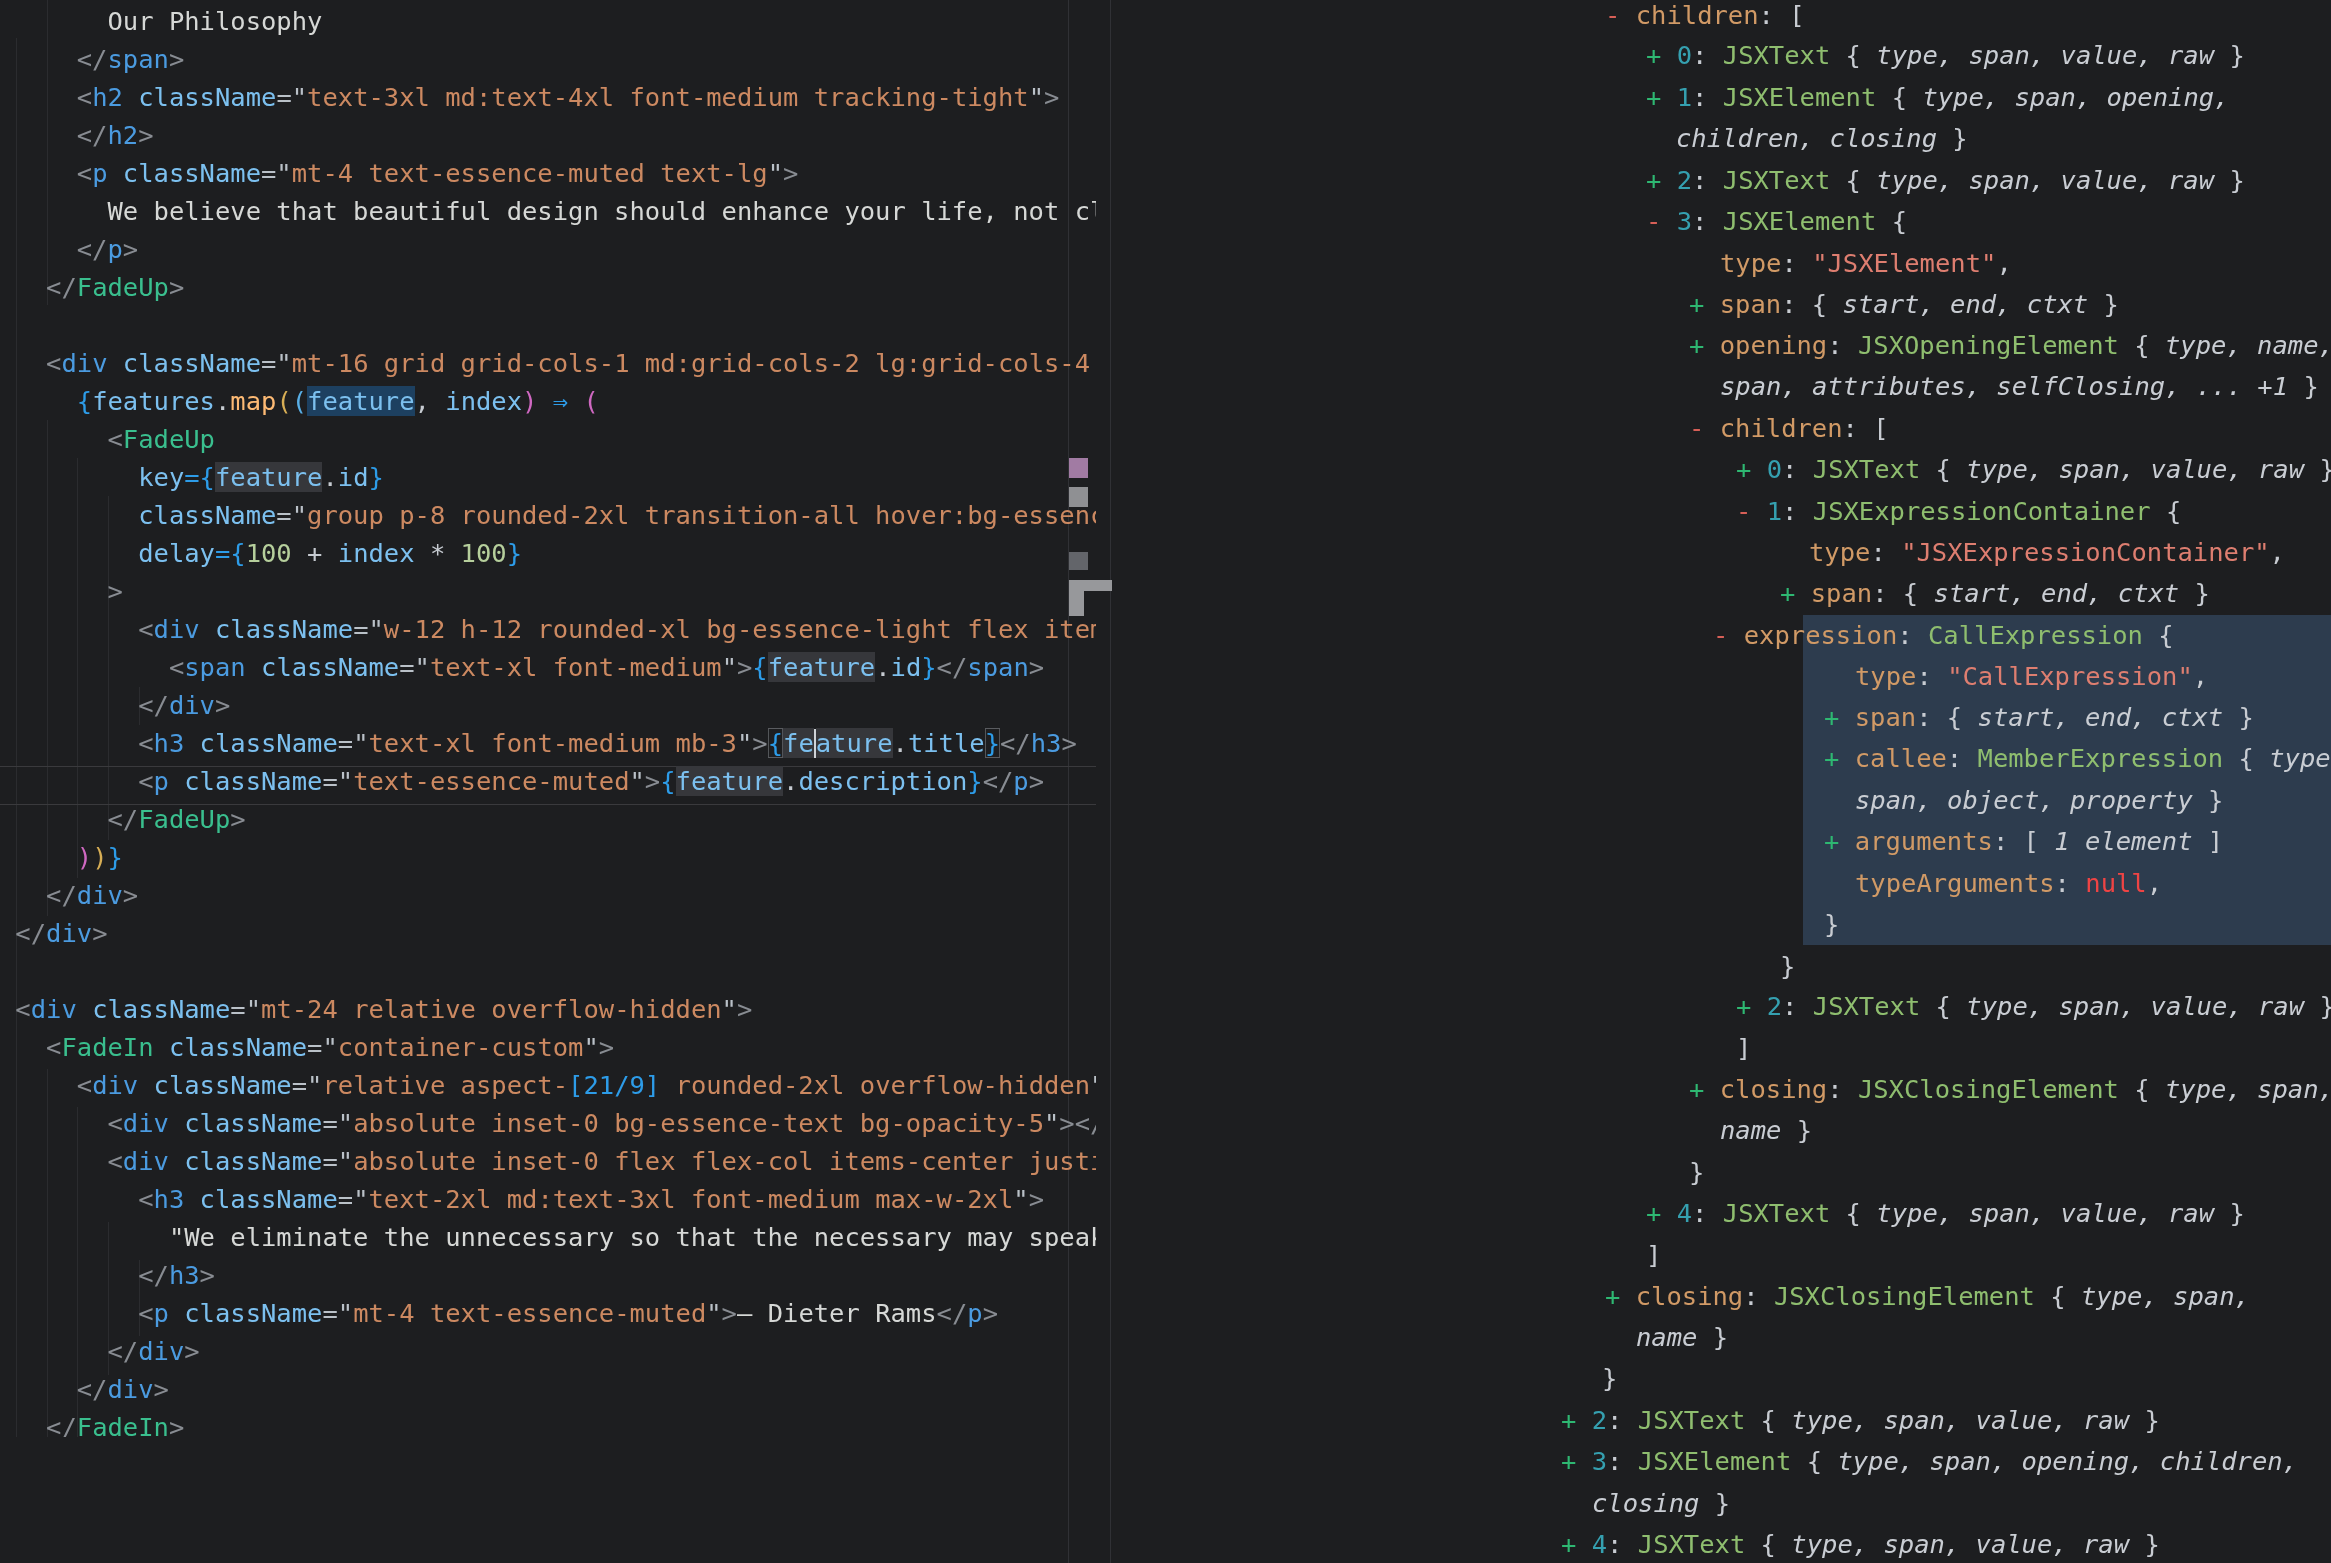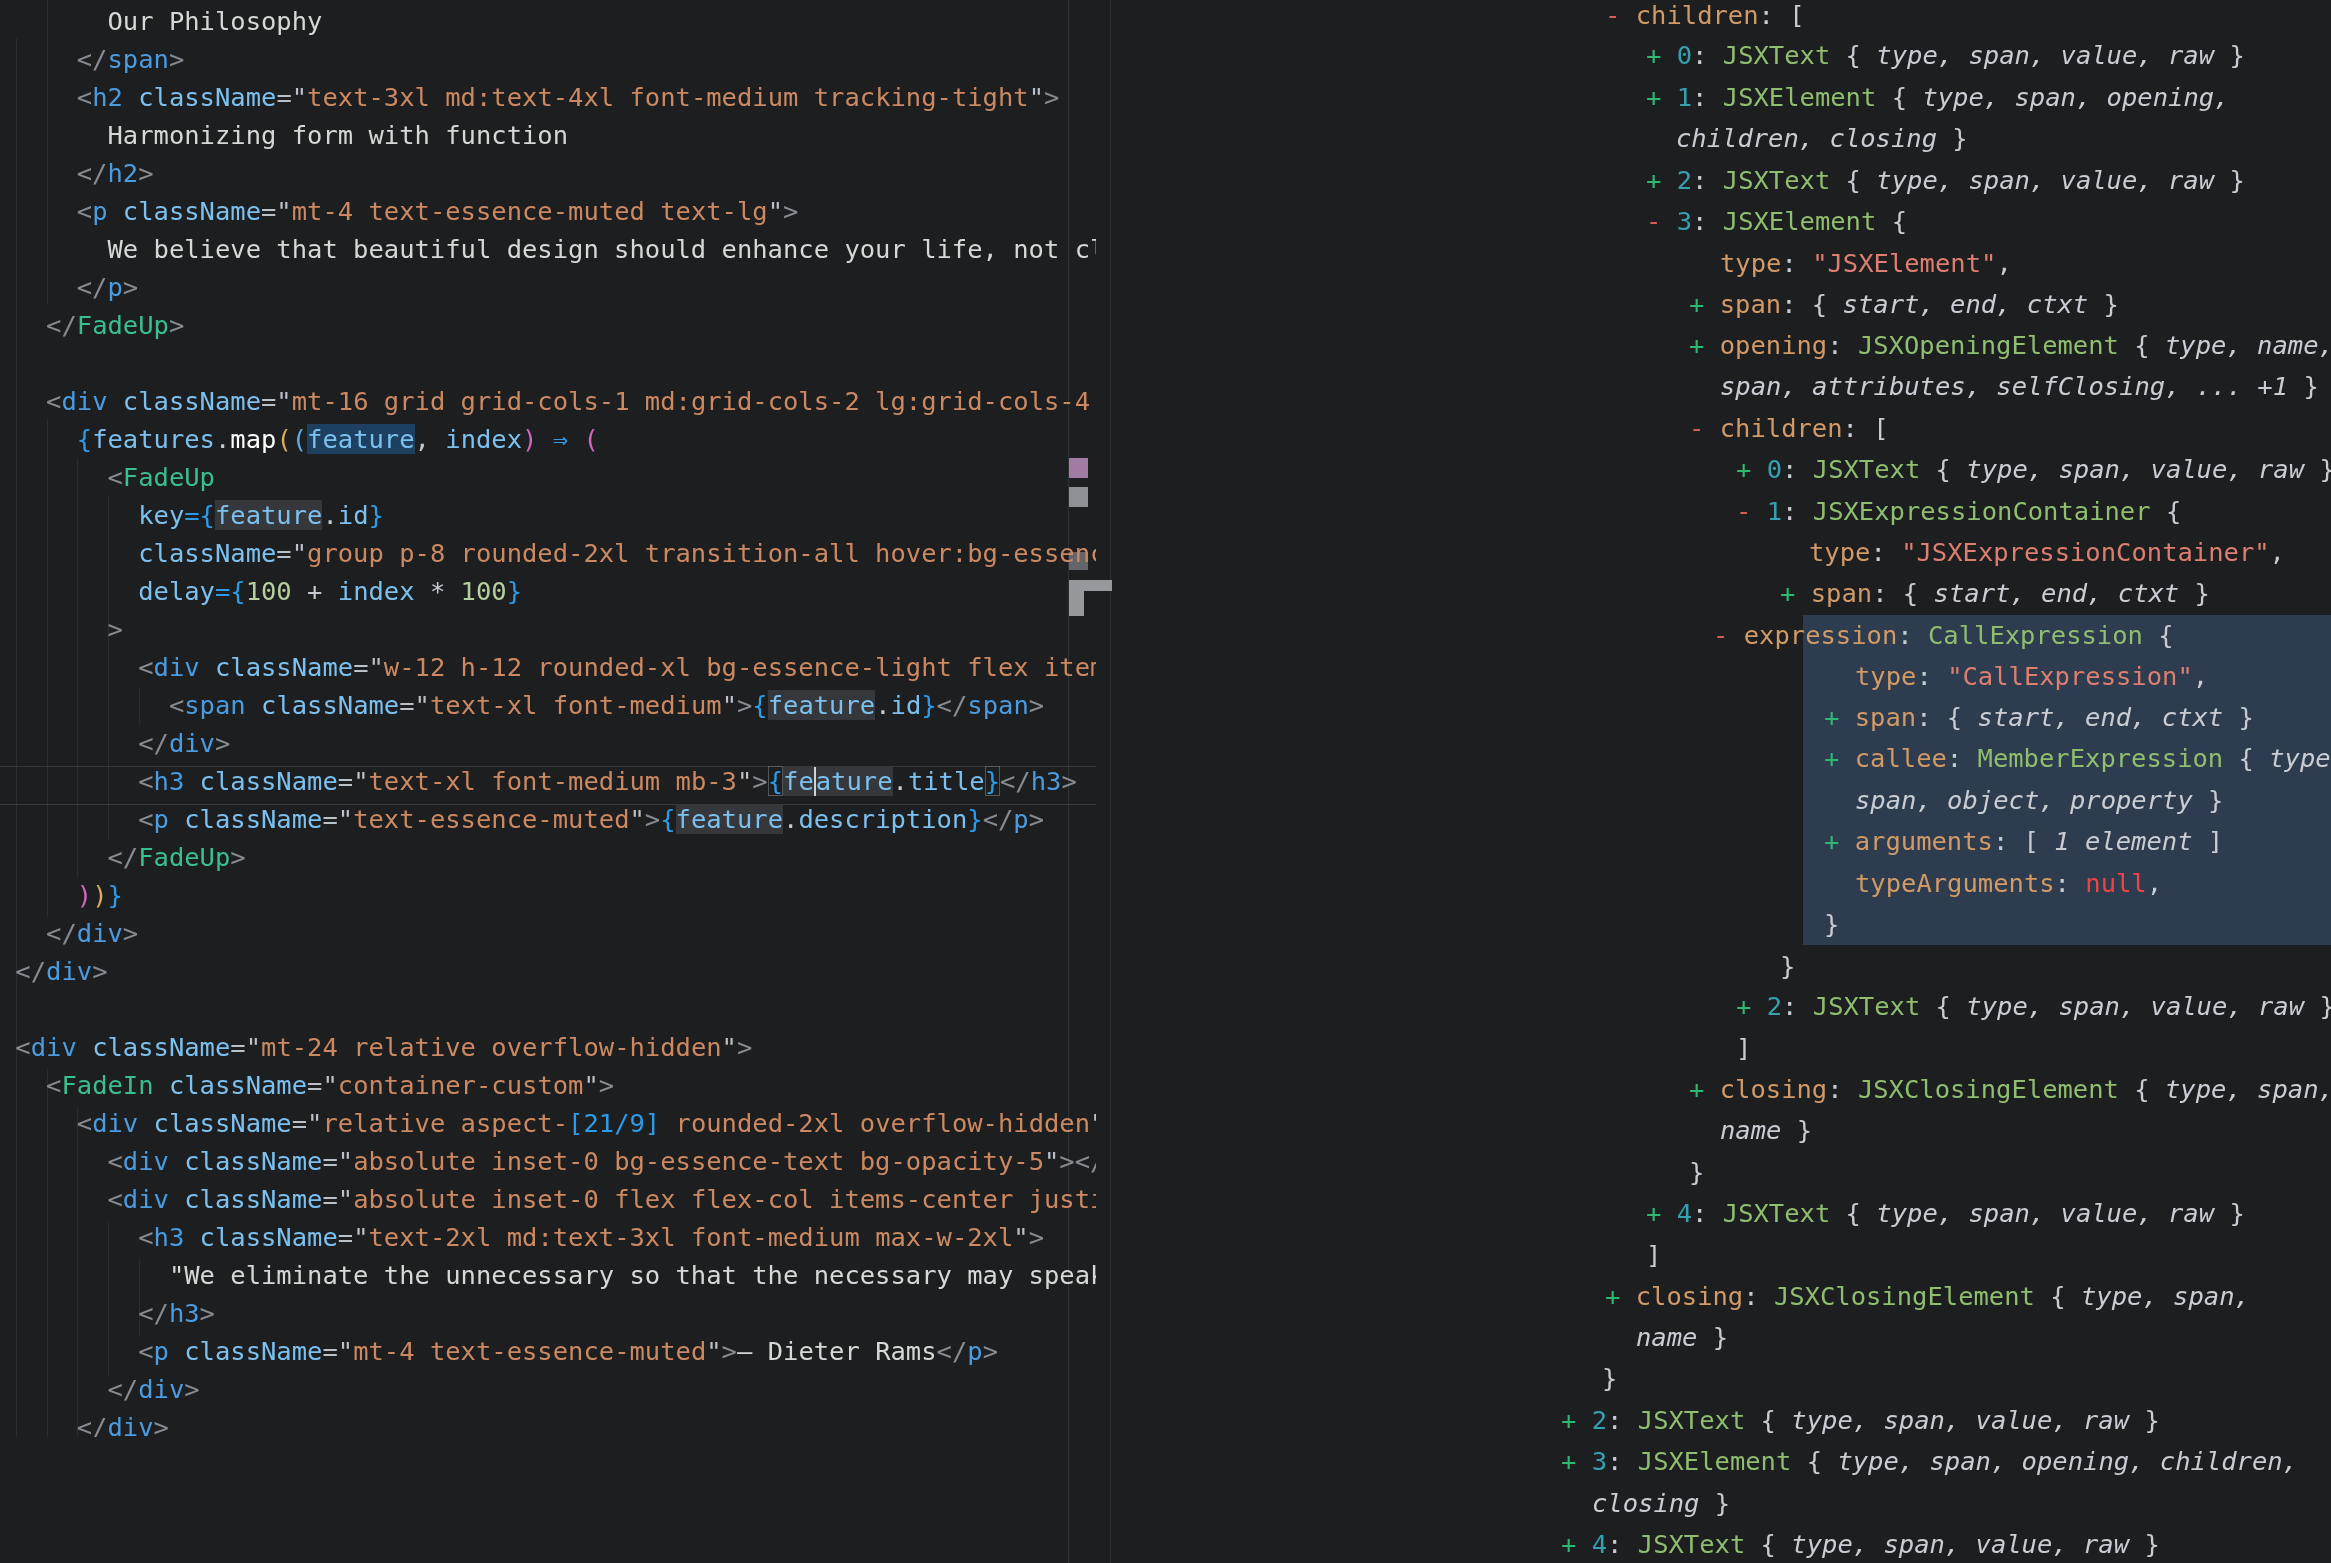--- a/index.html
+++ b/index.html
@@ -11,21 +11,21 @@
   .tk-pl{color:#d6d8d6}
   .tk-pu{color:#888c92}
   .tk-tag{color:#4b9be0}
   .tk-comp{color:#3abf8e}
   .tk-attr{color:#7cc0ef}
   .tk-param{color:#7cc0ef}
   .tk-eq{color:#bac1c8}
   .tk-str{color:#cc8961}
   .tk-brace{color:#2d9ce8}
   .tk-id{color:#7cc0ef}
-  .tk-meth{color:#ffffff}
+  .tk-meth{color:#fdba74}
   .tk-pgold{color:#d7ae55}
   .tk-pblue{color:#58aee5}
   .tk-ppink{color:#cf68c1}
   .tk-num{color:#b6cf9c}
   .tk-op{color:#c6cbd1}
   .m-wh{background:#36373b}
   .m-sel{background:#1d4060}
   .m-box{box-shadow:inset 0 0 0 0.9px #5a5c60}
   .caret{display:inline-block;width:0;border-left:2.7px solid #cfd3d7;height:29px;vertical-align:middle;margin-top:-3.6px}
   .guide{position:absolute;width:0.9px;background:#2b2c2f}
@@ -70,21 +70,20 @@
       <div class="guide" style="left: 77px; top: 1107px; height: 344px;"></div>
       <div class="guide" style="left: 108px; top: 496px; height: 344px;"></div>
       <div class="guide" style="left: 108px; top: 1222px; height: 153px;"></div>
       <div class="guide" style="left: 139px; top: 687px; height: 38px;"></div>
       <div class="guide" style="left: 139px; top: 1260px; height: 76px;"></div>
       <div class="curline" style="top: 766px;"></div>
       <div class="curline" style="top: 804px;"></div>
       <div class="code-line"><span class="tk-pl">       Our Philosophy</span></div>
       <div class="code-line"><span class="tk-pl">     </span><span class="tk-pu">&lt;/</span><span class="tk-tag">span</span><span class="tk-pu">&gt;</span></div>
       <div class="code-line"><span class="tk-pl">     </span><span class="tk-pu">&lt;</span><span class="tk-tag">h2</span><span class="tk-pl"> </span><span class="tk-attr">className</span><span class="tk-eq">="</span><span class="tk-str">text-3xl md:text-4xl font-medium tracking-tight</span><span class="tk-eq">"</span><span class="tk-pu">&gt;</span></div>
-      <div class="code-line"><span class="tk-pl">       Harmonizing form with function</span></div>
       <div class="code-line"><span class="tk-pl">     </span><span class="tk-pu">&lt;/</span><span class="tk-tag">h2</span><span class="tk-pu">&gt;</span></div>
       <div class="code-line"><span class="tk-pl">     </span><span class="tk-pu">&lt;</span><span class="tk-tag">p</span><span class="tk-pl"> </span><span class="tk-attr">className</span><span class="tk-eq">="</span><span class="tk-str">mt-4 text-essence-muted text-lg</span><span class="tk-eq">"</span><span class="tk-pu">&gt;</span></div>
       <div class="code-line"><span class="tk-pl">       We believe that beautiful design should enhance your life, not clutter it.</span></div>
       <div class="code-line"><span class="tk-pl">     </span><span class="tk-pu">&lt;/</span><span class="tk-tag">p</span><span class="tk-pu">&gt;</span></div>
       <div class="code-line"><span class="tk-pl">   </span><span class="tk-pu">&lt;/</span><span class="tk-comp">FadeUp</span><span class="tk-pu">&gt;</span></div>
       <div class="code-line"></div>
       <div class="code-line"><span class="tk-pl">   </span><span class="tk-pu">&lt;</span><span class="tk-tag">div</span><span class="tk-pl"> </span><span class="tk-attr">className</span><span class="tk-eq">="</span><span class="tk-str">mt-16 grid grid-cols-1 md:grid-cols-2 lg:grid-cols-4 gap-8</span></div>
       <div class="code-line"><span class="tk-pl">     </span><span class="tk-brace">{</span><span class="tk-id">features</span><span class="tk-op">.</span><span class="tk-meth">map</span><span class="tk-pgold">(</span><span class="tk-pblue">(</span><span class="tk-param m-sel">feature</span><span class="tk-op">, </span><span class="tk-param">index</span><span class="tk-ppink">)</span><span class="tk-op"> </span><span class="tk-brace">⇒</span><span class="tk-op"> </span><span class="tk-ppink">(</span></div>
       <div class="code-line"><span class="tk-pl">       </span><span class="tk-pu">&lt;</span><span class="tk-comp">FadeUp</span></div>
       <div class="code-line"><span class="tk-pl">         </span><span class="tk-attr">key</span><span class="tk-brace">={</span><span class="tk-param m-wh">feature</span><span class="tk-op">.</span><span class="tk-attr">id</span><span class="tk-brace">}</span></div>

